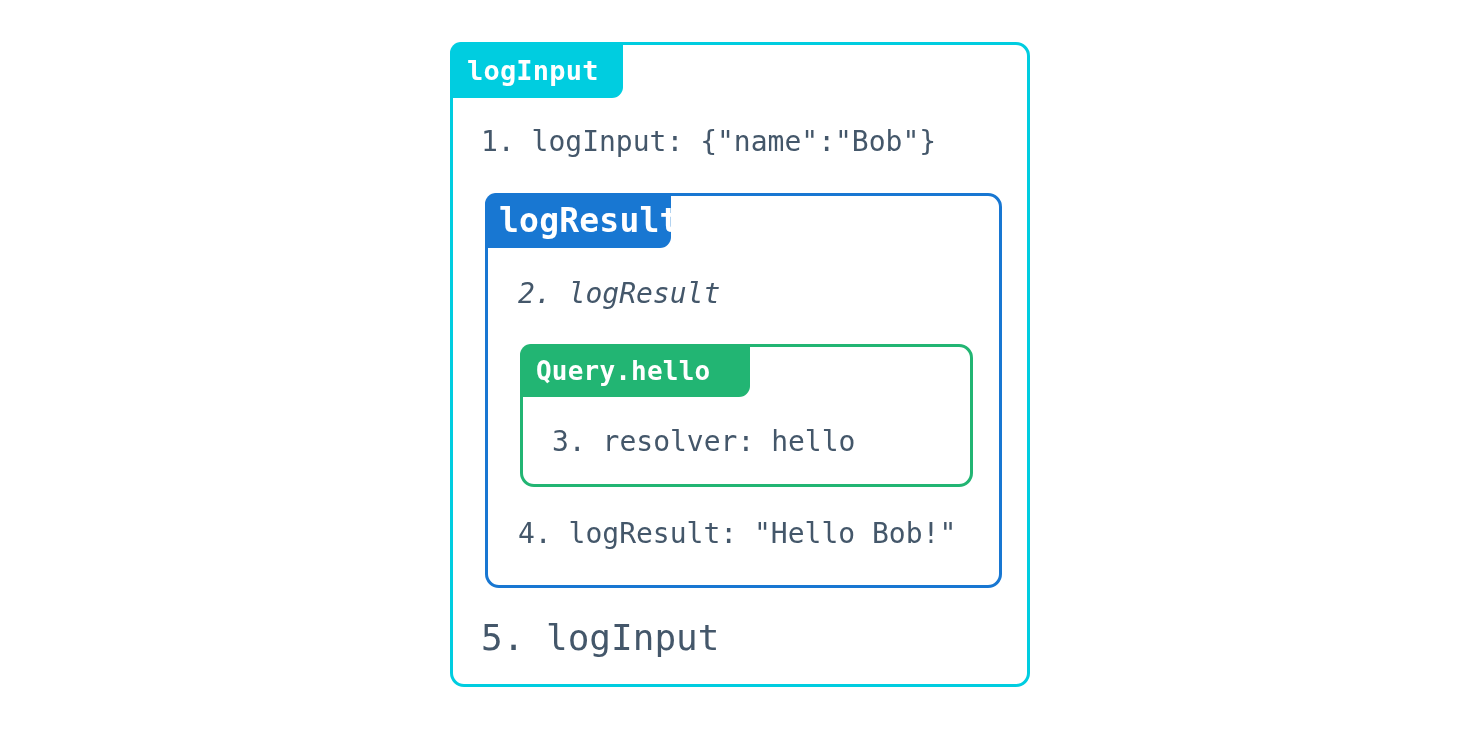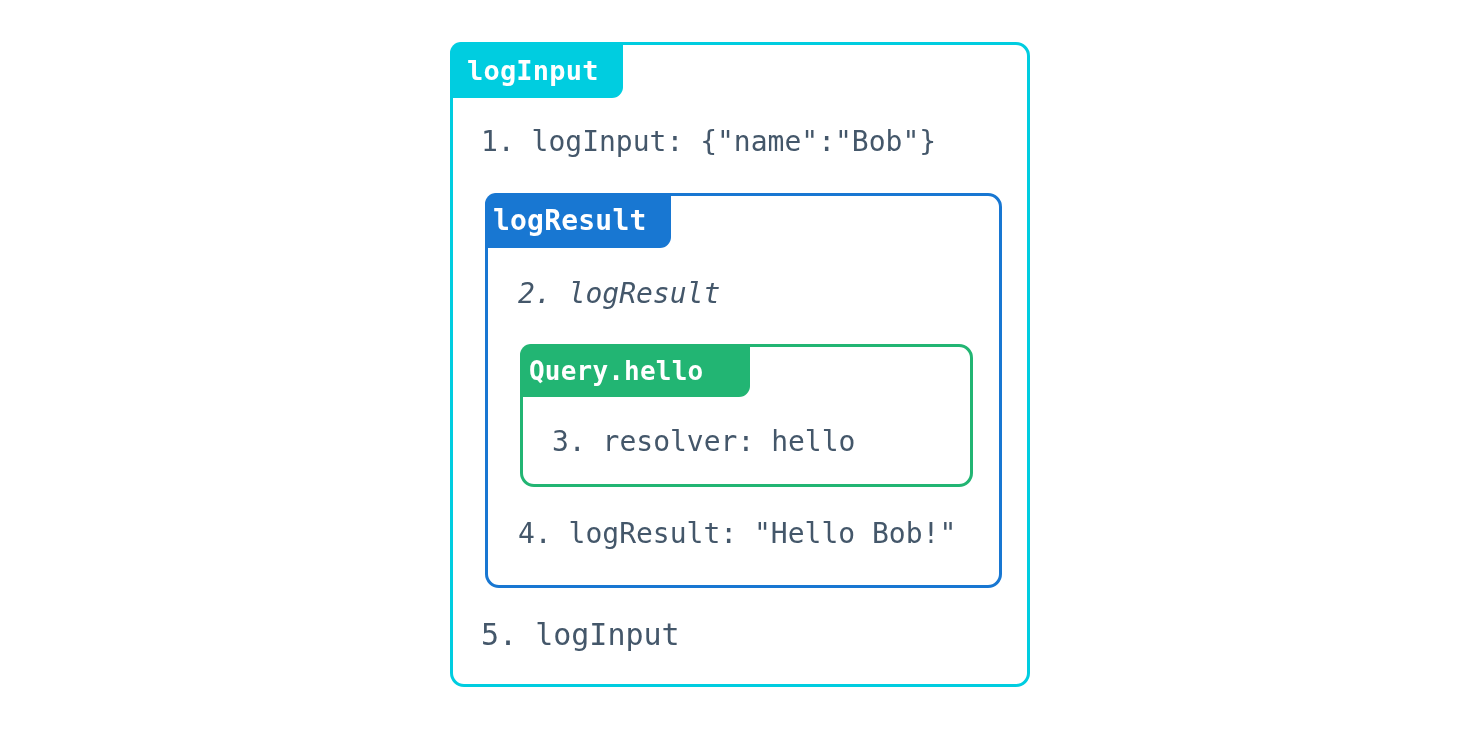--- a/index.html
+++ b/index.html
@@ -79,41 +79,41 @@
 
   #line-1 {
     left: 28px;
     top: 80px;
     font-size: 28px;
   }
 
   #line-5 {
     left: 28px;
     top: 572px;
-    font-size: 30px;
+    font-size: 36px;
   }
 
   
   #box-log-result {
     left: 32px;
     top: 148px;
     width: 517px;
     height: 395px;
     border-width: 3px;
     border-color: #1877D2;
   }
 
   #tab-log-result {
     left: -3px;
     top: -3px;
     width: 186px;
     height: 55px;
     background: #1877D2;
-    font-size: 28px;
-    padding-left: 8px;
+    font-size: 33px;
+    padding-left: 14px;
   }
 
   #line-2 {
     left: 30px;
     top: 81px;
     font-size: 28px;
     font-style: italic;
   }
 
   #line-4 {
@@ -132,21 +132,21 @@
     border-color: #22B573;
   }
 
   #tab-query-hello {
     left: -3px;
     top: -3px;
     width: 230px;
     height: 53px;
     background: #22B573;
     font-size: 26px;
-    padding-left: 9px;
+    padding-left: 16px;
   }
 
   #line-3 {
     left: 29px;
     top: 78px;
     font-size: 28px;
   }
 </style>
 </head>
 <body>

